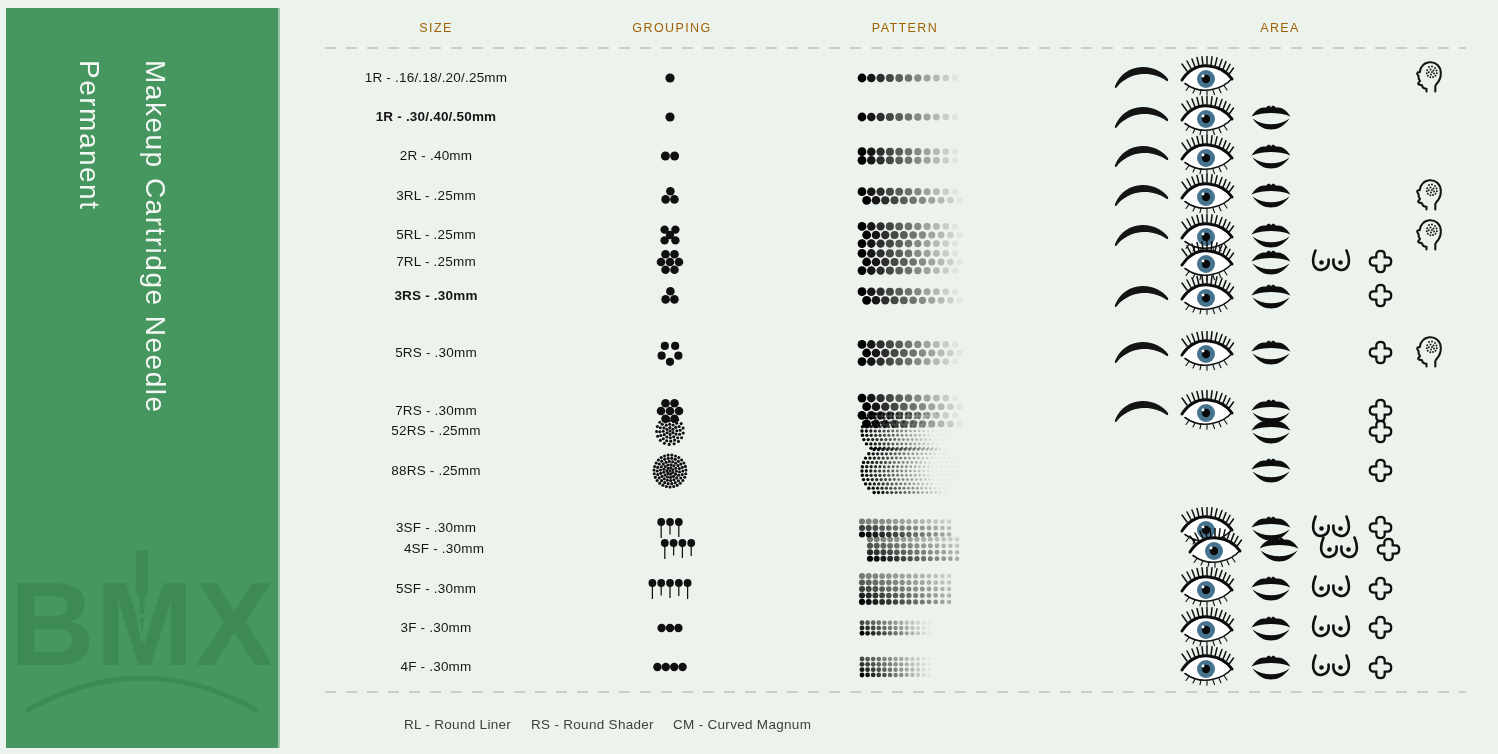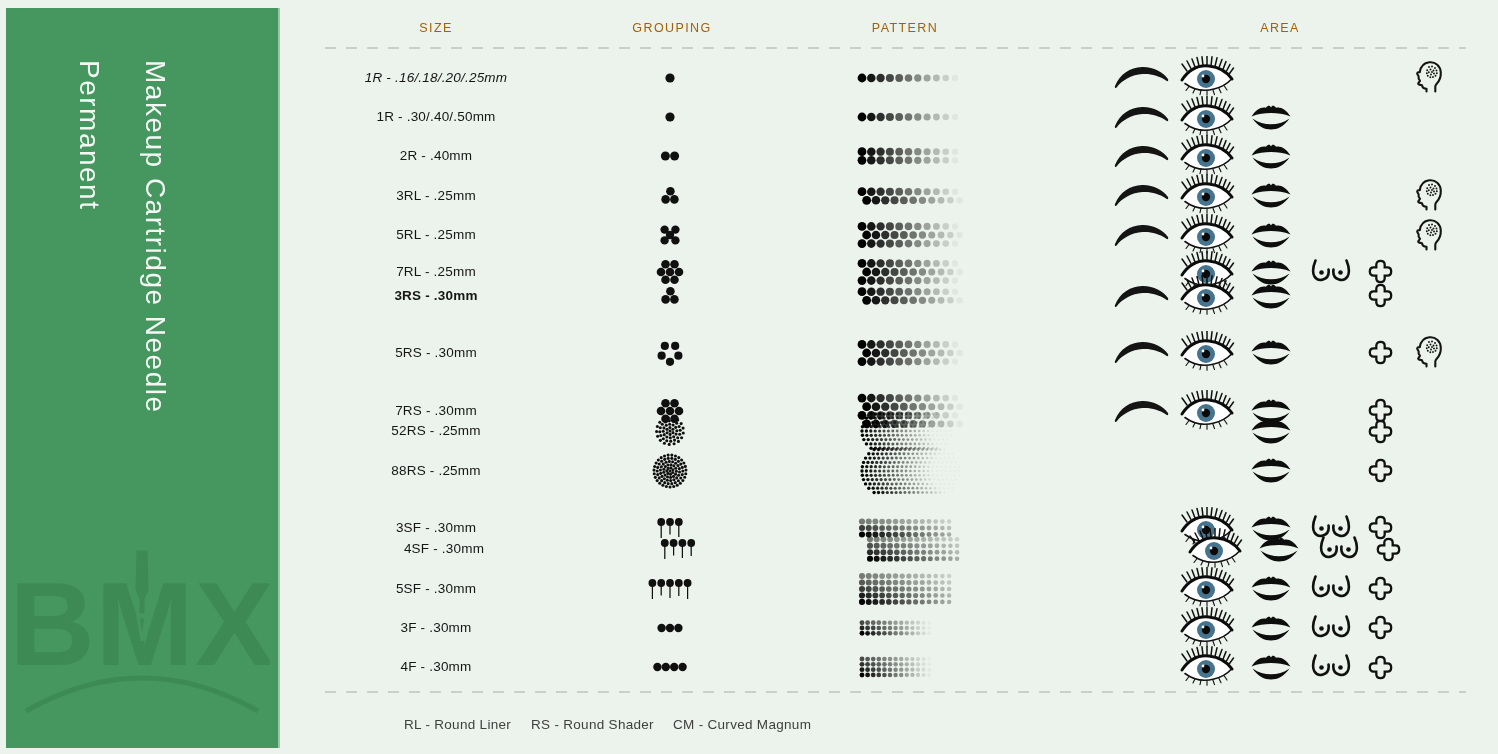--- a/index.html
+++ b/index.html
@@ -148,21 +148,21 @@
 
   <span class="col-header h-size">SIZE</span>
   <span class="col-header h-grouping">GROUPING</span>
   <span class="col-header h-pattern">PATTERN</span>
   <span class="col-header h-area">AREA</span>
 
   <div class="dash dash-top"></div>
   <div class="dash dash-bottom"></div>
 
   <div id="rows">
-      <div class="row" style="top: 57.6px; font-style: italic;">
+      <div class="row" style="top: 57.6px;">
         <span class="size-label">1R - .16/.18/.20/.25mm</span>
         <svg width="46" height="44" viewBox="-23 -22 46 44" class="g-svg">
           <circle cx="0" cy="0" r="4.6" fill="#101010"></circle>
         </svg>
         <svg width="150" height="52" viewBox="0 0 150 52" class="p-svg">
           <circle cx="6" cy="26" r="4.4" fill="#000" fill-opacity="1.00"></circle>
           <circle cx="15.3" cy="26" r="4.276800000000001" fill="#000" fill-opacity="0.91"></circle>
           <circle cx="24.6" cy="26" r="4.1536" fill="#000" fill-opacity="0.81"></circle>
           <circle cx="33.900000000000006" cy="26" r="4.0304" fill="#000" fill-opacity="0.71"></circle>
           <circle cx="43.2" cy="26" r="3.9072000000000005" fill="#000" fill-opacity="0.62"></circle>
@@ -176,21 +176,21 @@
         <svg width="56" height="26" class="a-svg" style="left: 1113px; top: 6.65px;">
           <use href="#icon-brow"></use>
         </svg>
         <svg width="56" height="42" class="a-svg" style="left: 1179px; top: -1.35px;">
           <use href="#icon-eye"></use>
         </svg>
         <svg width="31" height="34" class="a-svg" style="left: 1412.5px; top: 2.65px;">
           <use href="#icon-head"></use>
         </svg>
       </div>
-      <div class="row" style="top: 96.92px;">
+      <div class="row" style="top: 96.92px; font-weight: bold;">
         <span class="size-label">1R - .30/.40/.50mm</span>
         <svg width="46" height="44" viewBox="-23 -22 46 44" class="g-svg">
           <circle cx="0" cy="0" r="4.6" fill="#101010"></circle>
         </svg>
         <svg width="150" height="52" viewBox="0 0 150 52" class="p-svg">
           <circle cx="6" cy="26" r="4.4" fill="#000" fill-opacity="1.00"></circle>
           <circle cx="15.3" cy="26" r="4.276800000000001" fill="#000" fill-opacity="0.91"></circle>
           <circle cx="24.6" cy="26" r="4.1536" fill="#000" fill-opacity="0.81"></circle>
           <circle cx="33.900000000000006" cy="26" r="4.0304" fill="#000" fill-opacity="0.71"></circle>
           <circle cx="43.2" cy="26" r="3.9072000000000005" fill="#000" fill-opacity="0.62"></circle>
@@ -345,21 +345,21 @@
         <svg width="56" height="42" class="a-svg" style="left: 1179px; top: -1.35px;">
           <use href="#icon-eye"></use>
         </svg>
         <svg width="42" height="30" class="a-svg" style="left: 1250px; top: 4.65px;">
           <use href="#icon-lips"></use>
         </svg>
         <svg width="31" height="34" class="a-svg" style="left: 1412.5px; top: 2.65px;">
           <use href="#icon-head"></use>
         </svg>
       </div>
-      <div class="row" style="top: 252px;">
+      <div class="row" style="top: 242px;">
         <span class="size-label">7RL - .25mm</span>
         <svg width="46" height="44" viewBox="-23 -22 46 44" class="g-svg">
           <circle cx="0" cy="0" r="4.3" fill="#101010"></circle>
           <circle cx="9" cy="0" r="4.3" fill="#101010"></circle>
           <circle cx="4.500000000000001" cy="7.794228634059947" r="4.3" fill="#101010"></circle>
           <circle cx="-4.499999999999998" cy="7.794228634059948" r="4.3" fill="#101010"></circle>
           <circle cx="-9" cy="1.102182119232618e-15" r="4.3" fill="#101010"></circle>
           <circle cx="-4.5000000000000036" cy="-7.794228634059945" r="4.3" fill="#101010"></circle>
           <circle cx="4.499999999999994" cy="-7.794228634059952" r="4.3" fill="#101010"></circle>
         </svg>

